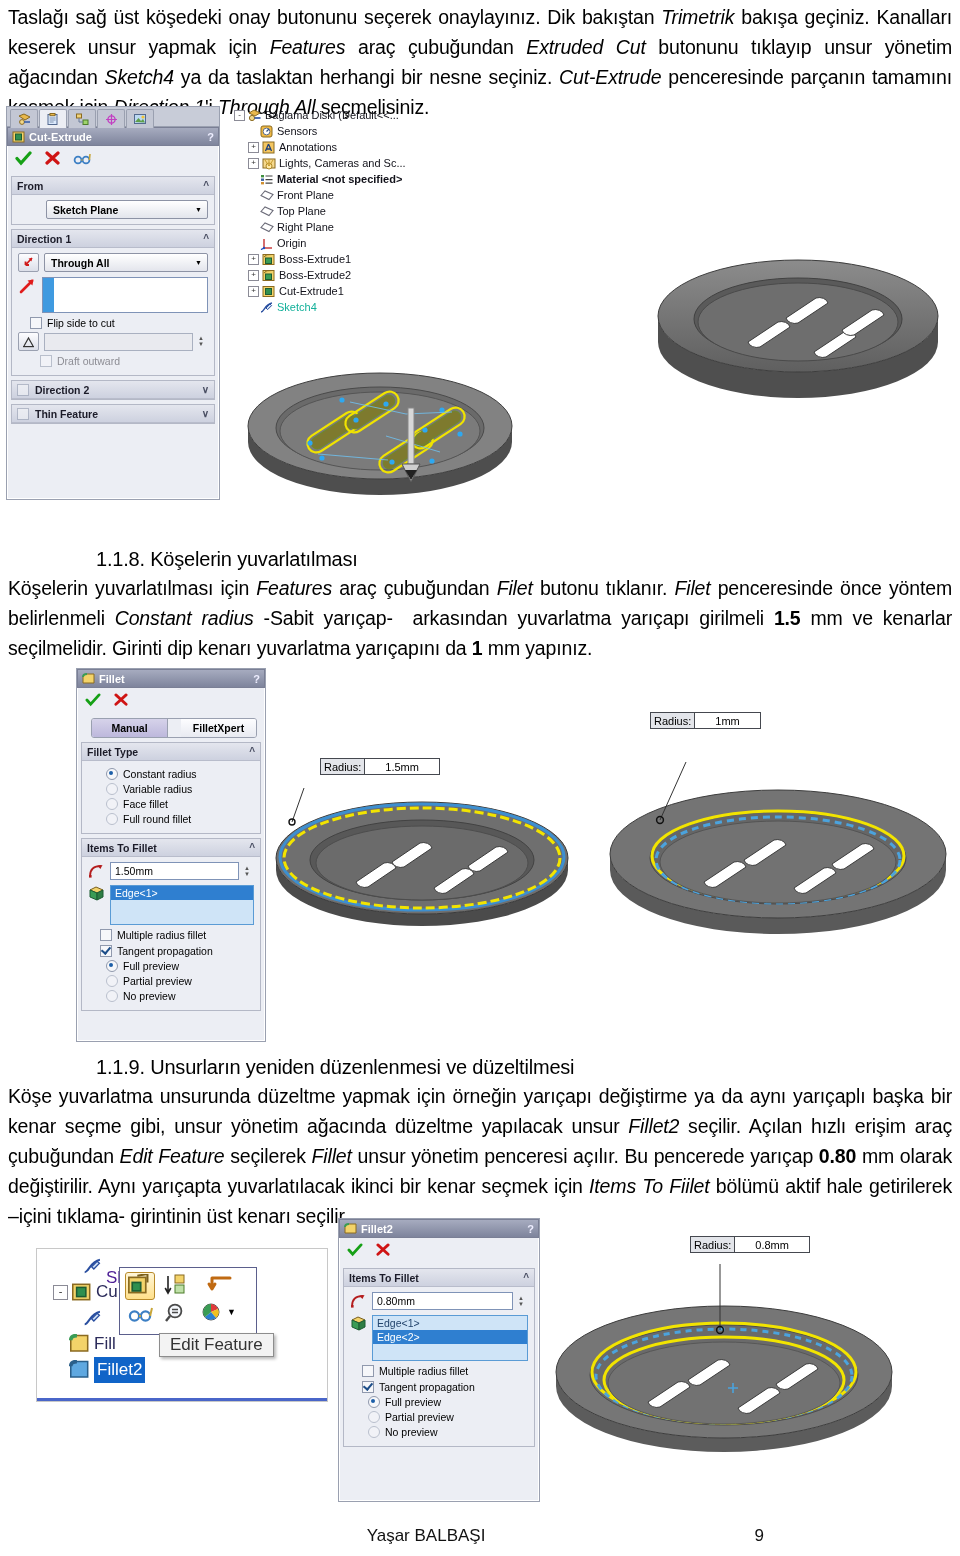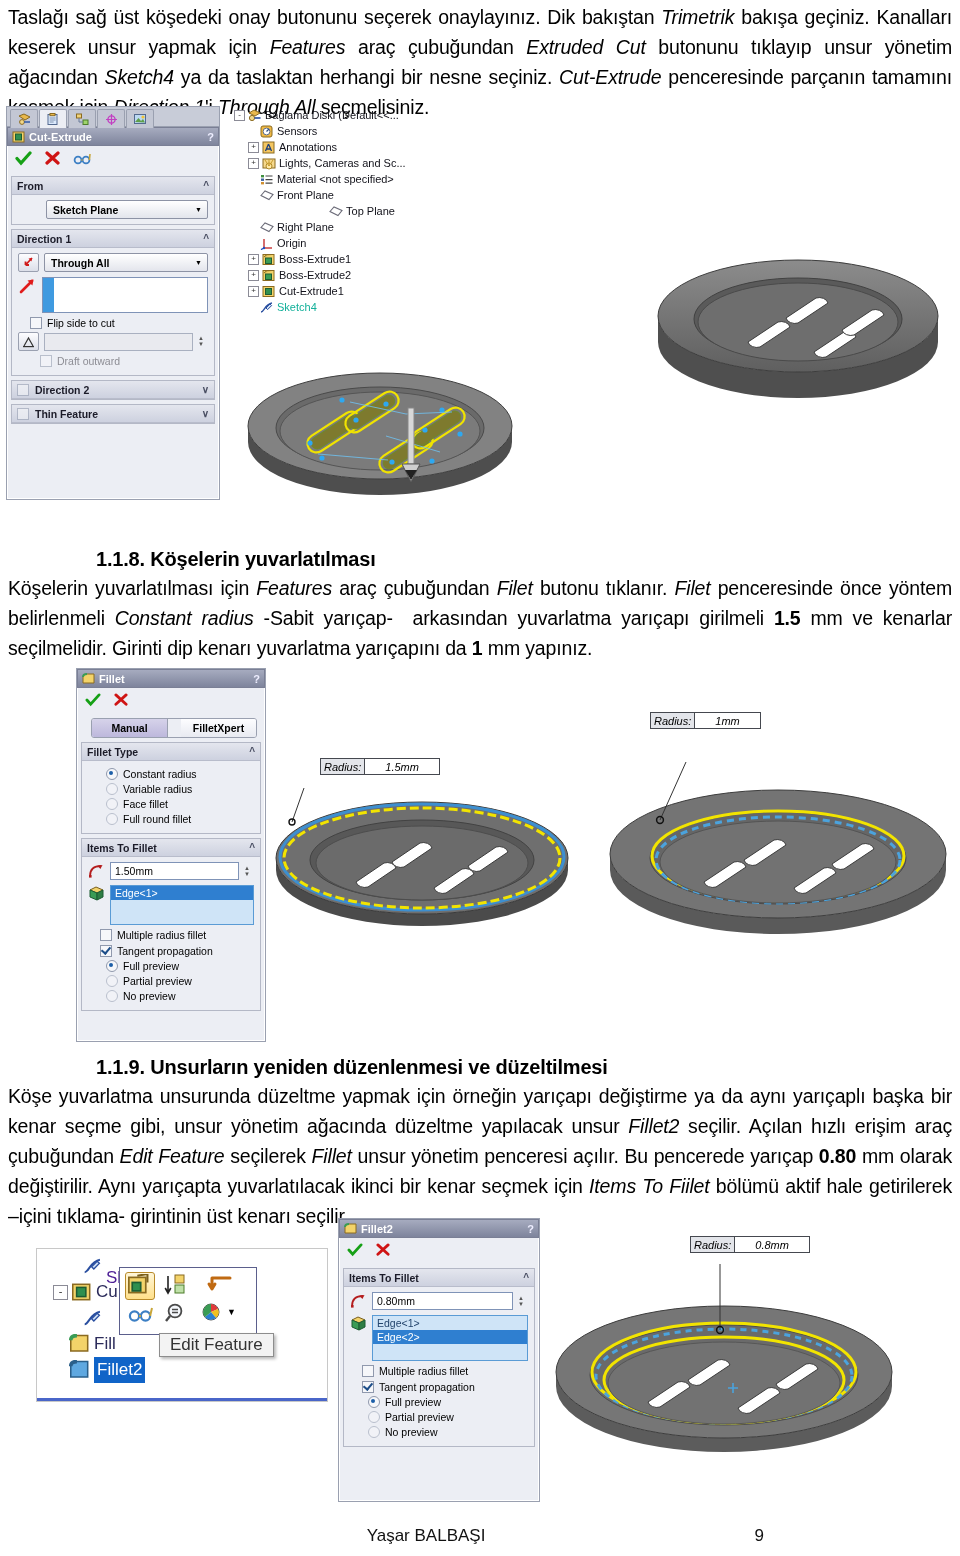--- a/index.html
+++ b/index.html
@@ -12,21 +12,21 @@
 
   
   .para{
     font-size:19.5px;line-height:30px;text-align:justify;
     font-family:"Liberation Sans",sans-serif;
     letter-spacing:-0.15px;
   }
   .para i{font-style:italic;}
   .para b{font-weight:bold;}
   .heading{
-    font-size:20px;font-weight:bold;margin:0 0 2px 88px;
+    font-size:20px;font-weight:normal;margin:0 0 2px 88px;
     font-family:"Liberation Sans",sans-serif;letter-spacing:-0.2px;
   }
   #intro-text{position:absolute;left:8px;top:2px;width:944px;}
   #sec-118{position:absolute;left:8px;top:548px;width:944px;}
   #sec-119{position:absolute;left:8px;top:1056px;width:944px;}
 
   
   .sw{
     position:absolute;
     font-family:"Liberation Sans",sans-serif;
@@ -105,21 +105,21 @@
   .tree{position:absolute;font-size:11px;font-family:"Liberation Sans",sans-serif;
     line-height:16px;color:#12121a;}
   .tnode{display:flex;align-items:center;height:16px;white-space:nowrap;}
   .plus{width:9px;height:9px;border:1px solid #8b8b96;background:#fff;
     font-size:8px;line-height:7px;text-align:center;margin-right:3px;flex:none;color:#333;}
   .plus.empty{border:none;background:none;}
   .tic{width:14px;height:13px;margin-right:3px;flex:none;}
 
   
   .callout{position:absolute;display:flex;border:1px solid #45484f;background:#7dd3fc;
-    font-size:11px;height:15px;align-items:stretch;font-style:italic;}
+    font-size:11px;height:15px;align-items:stretch;}
   .callout .lbl{padding:0 3px;display:flex;align-items:center;background:#e3e5ea;
     border-right:1px solid #45484f;font-weight:normal;}
   .callout .val{padding:0 20px;display:flex;align-items:center;background:#fff;}
 
   
   .tooltip{position:absolute;background:#f3f3f3;border:1px solid #8d8d8d;
     padding:1px 10px;font-size:17px;color:#333;box-shadow:2px 2px 3px rgba(0,0,0,.28);}
 
   
   .footer{position:absolute;left:0;bottom:8px;width:852px;text-align:center;
@@ -339,21 +339,21 @@
       <span class="tic">
         <svg width="14" height="13" viewBox="0 0 14 13">
             <rect x="1" y="2" width="12" height="9" fill="#f6d98e" stroke="#8a6a20"></rect>
             <circle cx="7" cy="9" r="3" fill="#ffe9a8" stroke="#b08a2a"></circle>
             <path d="M7 9 L3 3 M7 9 L11 3 M7 9 L7 2" stroke="#c79b2c" stroke-width="1"></path>
           </svg>
       </span>
       <span>Lights, Cameras and Sc...</span>
     </div>
 
-    <div class="tnode" style="margin-left:14px;">
+    <div class="tnode" style="margin-left:14px;font-weight:bold;">
       <span class="plus empty"></span>
       <span class="tic">
         <svg width="14" height="13" viewBox="0 0 14 13">
             <rect x="1" y="2" width="3" height="2.4" fill="#3f8f3f"></rect>
             <rect x="1" y="5.5" width="3" height="2.4" fill="#3f5f9f"></rect>
             <rect x="1" y="9" width="3" height="2.4" fill="#d09030"></rect>
             <path d="M5.5 3h7M5.5 6.6h7M5.5 10.2h7" stroke="#444" stroke-width="1.2"></path>
           </svg>
       </span>
       <span>Material &lt;not specified&gt;</span>
@@ -362,21 +362,21 @@
     <div class="tnode" style="margin-left:14px;">
       <span class="plus empty"></span>
       <span class="tic">
         <svg width="14" height="13" viewBox="0 0 14 13">
             <path d="M1 6.5 L5 2 L13 5.5 L9 10.5 Z" fill="none" stroke="#6b6b78" stroke-width="1.1"></path>
           </svg>
       </span>
       <span>Front Plane</span>
     </div>
 
-    <div class="tnode" style="margin-left:14px;justify-content:center;">
+    <div class="tnode" style="margin-left:14px;">
       <span class="plus empty"></span>
       <span class="tic">
         <svg width="14" height="13" viewBox="0 0 14 13">
             <path d="M1 6.5 L5 2 L13 5.5 L9 10.5 Z" fill="none" stroke="#6b6b78" stroke-width="1.1"></path>
           </svg>
       </span>
       <span>Top Plane</span>
     </div>
 
     <div class="tnode" style="margin-left:14px;">

